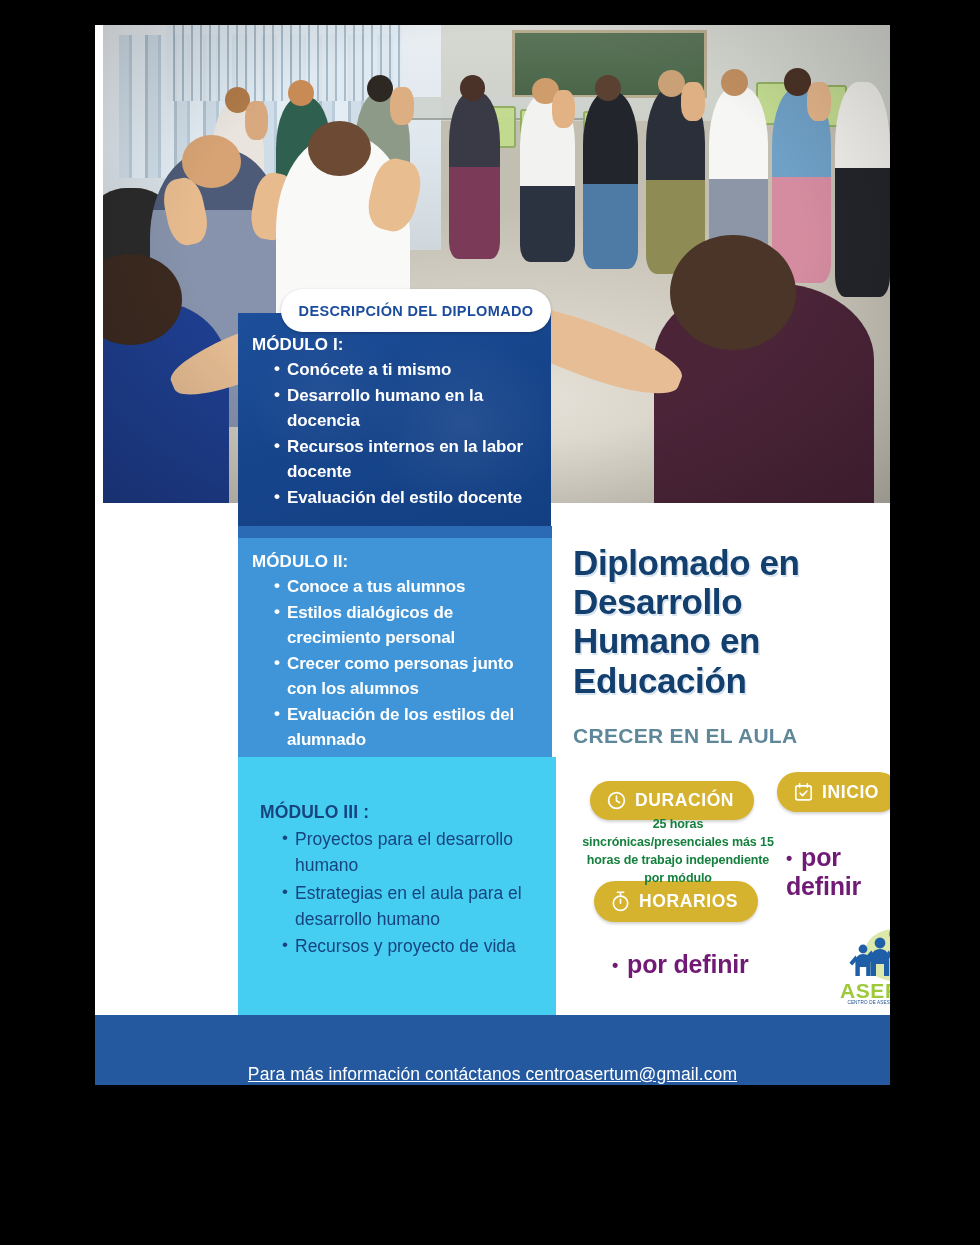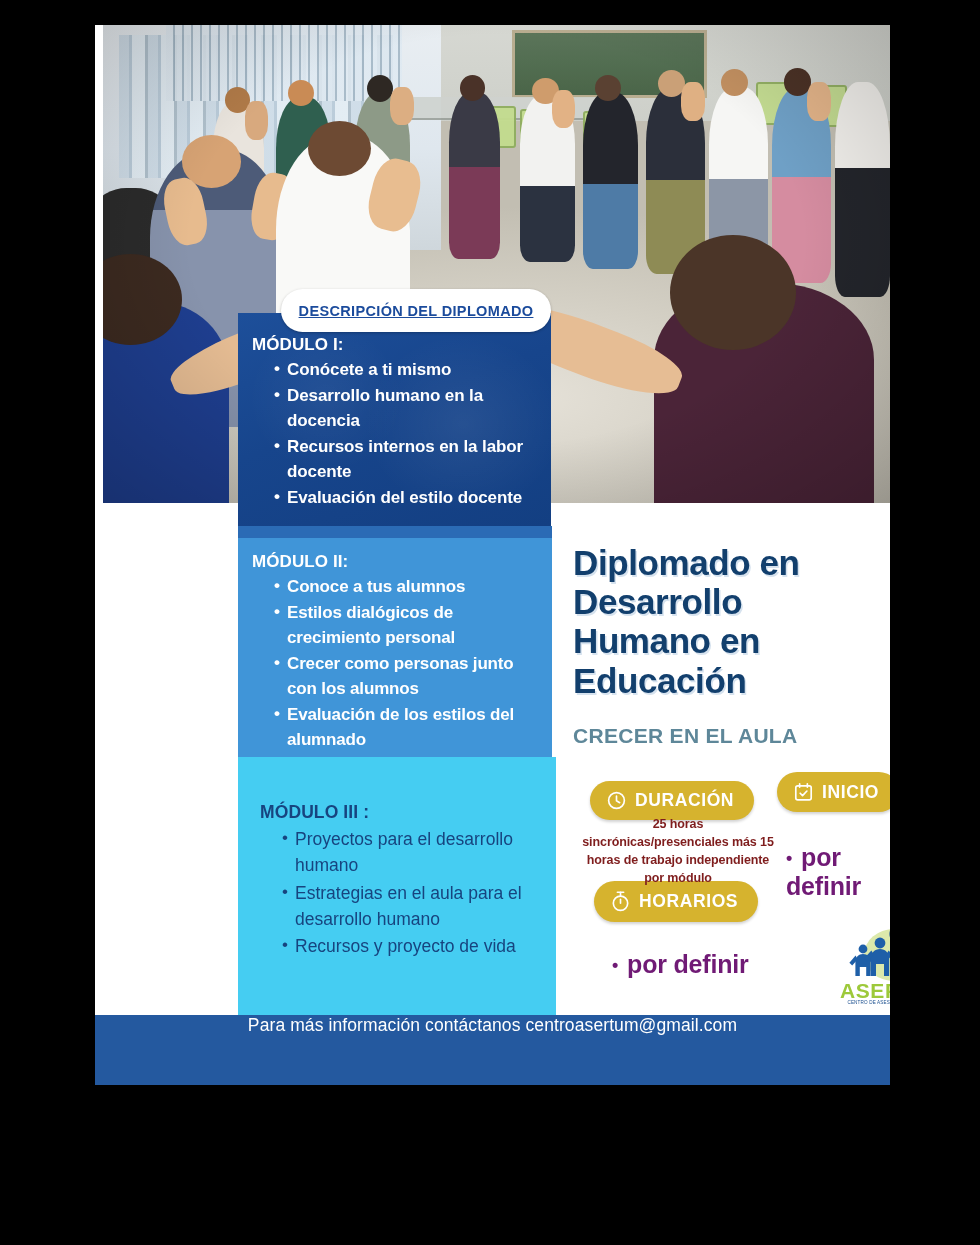--- a/index.html
+++ b/index.html
@@ -197,21 +197,20 @@
     border-radius: 24px;
     display: flex;
     align-items: center;
     justify-content: center;
     color: #1b4b9c;
     font-weight: bold;
     font-size: 14.5px;
     letter-spacing: .35px;
     box-shadow: 0 1px 3px rgba(0,0,0,.25);
     z-index: 5;
-    text-decoration: underline;
   }
 
   
   #right {
     position: absolute;
     left: 463px;
     top: 490px;
     width: 330px;
   }
   #title {
@@ -251,21 +250,21 @@
   #badge-duracion-wrap { position:absolute; left: 17px; top: 8px; }
   #badge-inicio-wrap   { position:absolute; left: 204px; top: -1px; }
   #badge-horarios-wrap { position:absolute; left: 21px; top: 108px; }
 
   #duracion-text {
     position: absolute;
     left: 483px;
     top: 790px;
     width: 200px;
     text-align: center;
-    color: #7f1d1d;
+    color: #15803d;
     font-weight: bold;
     font-size: 12.5px;
     line-height: 1.45;
     letter-spacing: -.1px;
   }
   .def-item {
     position: absolute;
     color: #701a75;
     font-weight: bold;
     font-size: 25px;
@@ -309,24 +308,25 @@
   
   #footer {
     position: absolute;
     left: 95px;
     top: 1015px;
     width: 795px;
     height: 70px;
     background: #24599f;
     color: #ffffff;
     display: flex;
-    align-items: flex-start;
+    align-items: flex-end;
     justify-content: center;
     font-size: 17.5px;
     letter-spacing: .1px;
+    text-decoration: underline;
   }
 </style>
 </head>
 <body>
 
 <div id="poster">
 
   <div id="photo">
     <div class="ph-floor"></div>
     <div class="ph-backwall"></div>

